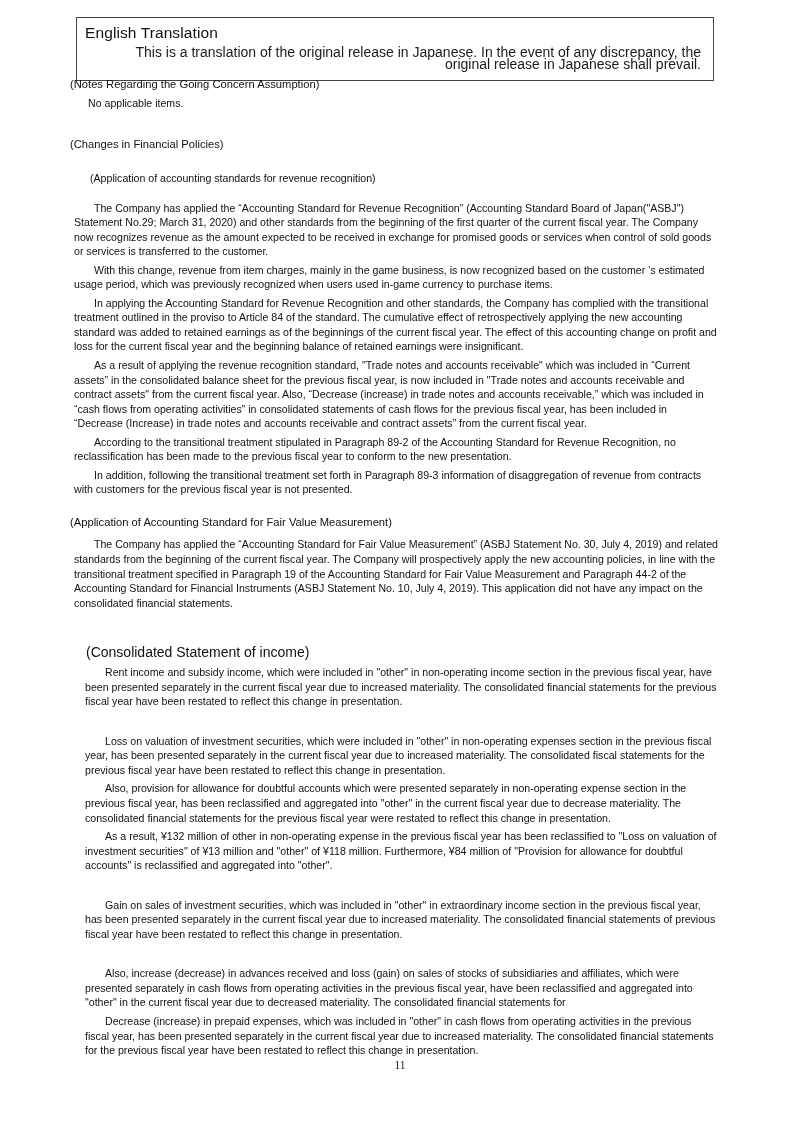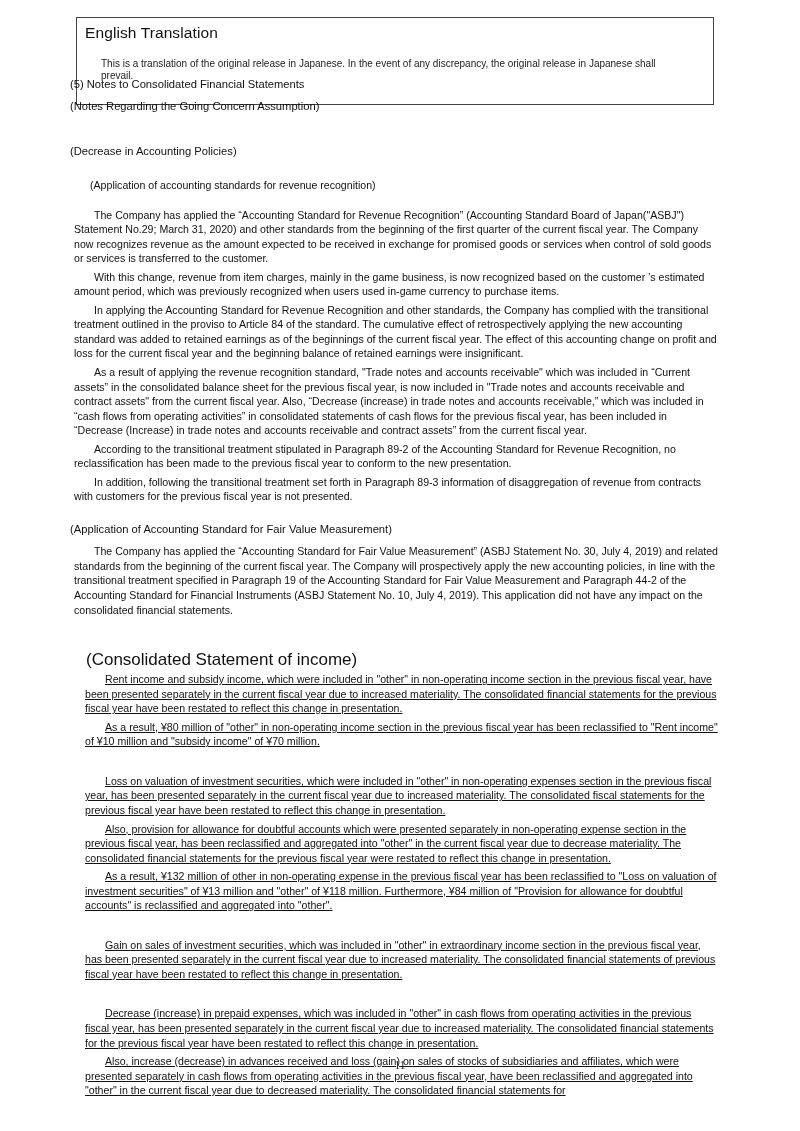--- a/index.html
+++ b/index.html
@@ -35,24 +35,25 @@
   }
   .notice-title {
     font-size: 15.5px;
     line-height: 19px;
     letter-spacing: 0.1px;
     color: #111111;
     margin: 0 0 3px 0;
     font-weight: normal;
   }
   .notice-sub {
-    font-size: 10px;
+    font-size: 14px;
     line-height: 12px;
     color: #1b1b1b;
-    margin: 16px;
+    margin: 4px;
+    text-align: right;
   }
 
   
   .content {
     position: absolute;
     left: 70px;
     top: 74px;
     width: 652px;
   }
 
@@ -63,37 +64,36 @@
     color: #111111;
   }
   .h-sub {
     font-size: 10.6px;
     line-height: 17px;
     margin: 14px;
     padding-left: 6px;
     color: #111111;
   }
   .h-sub2 {
-    font-size: 17px;
+    font-size: 14px;
     line-height: 17px;
     margin: 0;
     padding-left: 16px;
     color: #111111;
   }
   p.para {
     font-size: 10.6px;
     line-height: 14.55px;
     margin: 4px;
     text-align: left;
     color: #111111;
     text-indent: 20px;
   }
   p.para.indent-1 {
     padding-left: 11px;
-    text-decoration: underline;
   }
   p.plain {
     font-size: 10.6px;
     line-height: 14.55px;
     margin: 0;
     padding-left: 18px;
     text-indent: 0;
     color: #111111;
   }
   .gap-xs { height: 6px; }
@@ -117,61 +117,60 @@
 
 <div class="page">
 
   <div class="notice-box">
     <div class="notice-title">English Translation</div>
     <div class="notice-sub">This is a translation of the original release in Japanese. In the event of any discrepancy, the original release in Japanese shall prevail.</div>
   </div>
 
   <div class="content">
 
-    <div class="h-section">(5) Notes to Consolidated Financial Statements</div>
     <div class="h-section">(Notes Regarding the Going Concern Assumption)</div>
+    <p class="plain">No applicable items.</p>
 
     <div class="gap-l"></div>
 
-    <div class="h-section">(Decrease in Accounting Policies)</div>
+    <div class="h-section">(Changes in Financial Policies)</div>
     <div class="h-sub">(Application of accounting standards for revenue recognition)</div>
 
     <p class="para">The Company has applied the “Accounting Standard for Revenue Recognition” (Accounting Standard Board of Japan("ASBJ") Statement No.29; March 31, 2020) and other standards from the beginning of the first quarter of the current fiscal year. The Company now recognizes revenue as the amount expected to be received in exchange for promised goods or services when control of sold goods or services is transferred to the customer.</p>
-    <p class="para">With this change, revenue from item charges, mainly in the game business, is now recognized based on the customer ’s estimated amount period, which was previously recognized when users used in-game currency to purchase items.</p>
+    <p class="para">With this change, revenue from item charges, mainly in the game business, is now recognized based on the customer ’s estimated usage period, which was previously recognized when users used in-game currency to purchase items.</p>
     <p class="para">In applying the Accounting Standard for Revenue Recognition and other standards, the Company has complied with the transitional treatment outlined in the proviso to Article 84 of the standard.  The cumulative effect of retrospectively applying the new accounting standard was added to retained earnings as of the beginnings of the current fiscal year. The effect of this accounting change on profit and loss for the current fiscal year and the beginning balance of retained earnings were insignificant.</p>
     <p class="para">As a result of applying the revenue recognition standard, "Trade notes and accounts receivable" which was included in “Current assets” in the consolidated balance sheet for the previous fiscal year, is now included in "Trade notes and accounts receivable and contract assets" from the current fiscal year. Also, “Decrease (increase) in trade notes and accounts receivable,” which was included in “cash flows from operating activities” in consolidated statements of cash flows for the previous fiscal year, has been included in “Decrease (Increase) in trade notes and accounts receivable and contract assets” from the current fiscal year.</p>
     <p class="para">According to the transitional treatment stipulated in Paragraph 89-2 of the Accounting Standard for Revenue Recognition, no reclassification has been made to the previous fiscal year to conform to the new presentation.</p>
     <p class="para">In addition, following the transitional treatment set forth in Paragraph 89-3 information of disaggregation of revenue from contracts with customers for the previous fiscal year is not presented.</p>
 
     <div class="gap-s"></div>
 
     <div class="h-section">(Application of Accounting Standard for Fair Value Measurement)</div>
     <p class="para">The Company has applied the “Accounting Standard for Fair Value Measurement” (ASBJ Statement No. 30, July 4, 2019) and related standards from the beginning of the current fiscal year. The Company will prospectively apply the new accounting policies, in line with the transitional treatment specified in Paragraph 19 of the Accounting Standard for Fair Value Measurement and Paragraph 44-2 of the Accounting Standard for Financial Instruments (ASBJ Statement No. 10, July 4, 2019). This application did not have any impact on the consolidated financial statements.</p>
 
     <div class="gap-l"></div>
 
 
     <div class="gap-xs"></div>
 
     <div class="h-sub2">(Consolidated Statement of income)</div>
     <p class="para indent-1">Rent income and subsidy income, which were included in "other" in non-operating income section in the previous fiscal year, have been presented separately in the current fiscal year due to increased materiality. The consolidated financial statements for the previous fiscal year have been restated to reflect this change in presentation.</p>
-    <p class="para indent-1">As a result, ¥80 million of "other" in non-operating income section in the previous fiscal year has been reclassified to "Rent income" of ¥10 million and "subsidy income" of ¥70 million.</p>
 
     <div class="gap-m"></div>
 
     <p class="para indent-1">Loss on valuation of investment securities, which were included in "other" in non-operating expenses section in the previous fiscal year, has been presented separately in the current fiscal year due to increased materiality. The consolidated fiscal statements for the previous fiscal year have been restated to reflect this change in presentation.</p>
     <p class="para indent-1">Also, provision for allowance for doubtful accounts which were presented separately in non-operating expense section in the previous fiscal year, has been reclassified and aggregated into "other" in the current fiscal year due to decrease materiality. The consolidated financial statements for the previous fiscal year were restated to reflect this change in presentation.</p>
     <p class="para indent-1">As a result, ¥132 million of other in non-operating expense in the previous fiscal year has been reclassified to "Loss on valuation of investment securities" of ¥13 million and "other" of ¥118 million. Furthermore, ¥84 million of "Provision for allowance for doubtful accounts" is reclassified and aggregated into "other".</p>
 
     <div class="gap-m"></div>
 
     <p class="para indent-1">Gain on sales of investment securities, which was included in "other" in extraordinary income section in the previous fiscal year, has been presented separately in the current fiscal year due to increased materiality. The consolidated financial statements of previous fiscal year have been restated to reflect this change in presentation.</p>
 
     <div class="gap-m"></div>
 
+    <p class="para indent-1">Also, increase (decrease) in advances received and loss (gain) on sales of stocks of subsidiaries and affiliates, which were presented separately in cash flows from operating activities in the previous fiscal year, have been reclassified and aggregated into "other" in the current fiscal year due to decreased materiality. The consolidated financial statements for</p>
     <p class="para indent-1">Decrease (increase) in prepaid expenses, which was included in "other" in cash flows from operating activities in the previous fiscal year, has been presented separately in the current fiscal year due to increased materiality. The consolidated financial statements for the previous fiscal year have been restated to reflect this change in presentation.</p>
-    <p class="para indent-1">Also, increase (decrease) in advances received and loss (gain) on sales of stocks of subsidiaries and affiliates, which were presented separately in cash flows from operating activities in the previous fiscal year, have been reclassified and aggregated into "other" in the current fiscal year due to decreased materiality. The consolidated financial statements for</p>
 
   </div>
 
   <div class="page-number">11</div>
 
 </div>
 
 </body></html>

